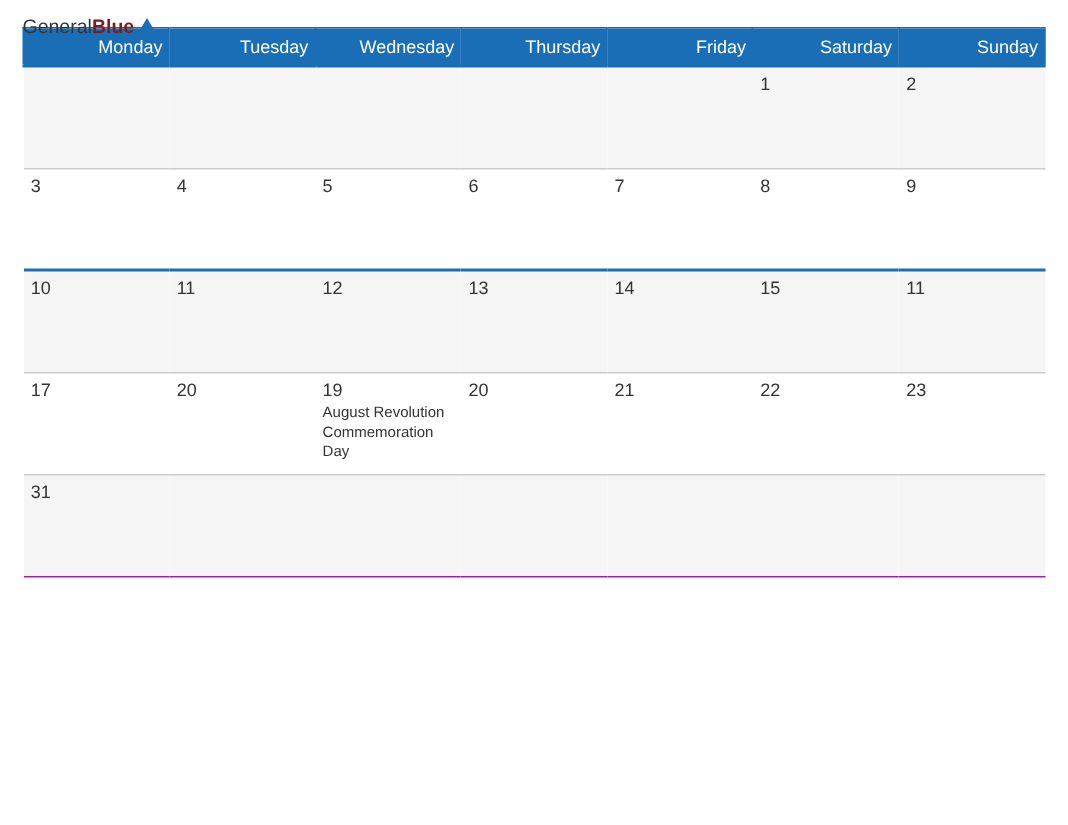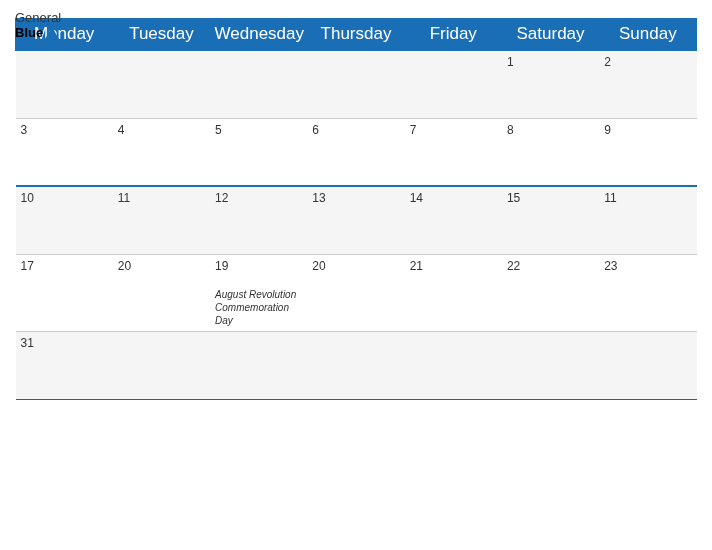--- a/index.html
+++ b/index.html
@@ -21,31 +21,30 @@
       align-items: center;
       justify-content: center;
       position: relative;
       margin-bottom: 8px;
     }
     .logo {
       position: absolute;
       left: 0;
       top: 0;
       display: flex;
-      flex-direction: column;
       align-items: flex-start;
     }
     .logo-general {
       font-size: 13px;
       color: #333;
       font-weight: normal;
     }
     .logo-blue {
       font-size: 13px;
-      color: #000000;
+      color: #7f1d1d;
       font-weight: bold;
     }
     .logo-triangle {
       width: 0;
       height: 0;
       border-left: 7px solid transparent;
       border-right: 7px solid transparent;
       border-bottom: 12px solid #1a6eb5;
       display: inline-block;
       margin-left: 2px;
@@ -69,24 +68,24 @@
       color: #333;
     }
     .calendar-table {
       width: 100%;
       border-collapse: collapse;
       table-layout: fixed;
     }
     .calendar-table thead tr th {
       background: #1a6eb5;
       color: #fff;
-      font-size: 17px;
+      font-size: 12px;
       font-weight: normal;
       padding: 5px 4px;
-      text-align: center;
+      text-align: right;
       border: 1px solid #1a6eb5;
     }
     .calendar-table tbody tr {
       height: 68px;
     }
     .calendar-table tbody tr td {
       vertical-align: top;
       padding: 4px 5px;
       font-size: 12px;
       color: #333;
@@ -101,23 +100,22 @@
     }
     .day-number {
       font-size: 12px;
       color: #333;
       display: block;
     }
     .holiday-text {
       font-size: 10px;
       color: #333;
       display: block;
-      margin-top: 15px;
+      margin-top: 2px;
       line-height: 1.3;
-      font-style: italic;
     }
     .week-row-blue td {
       border-top: 2px solid #1a6eb5 !important;
     }
     .empty-cell {
       background: #fff !important;
     }
     .calendar-table tbody tr:nth-child(odd) .empty-cell {
       background: #f5f5f5 !important;
     }

